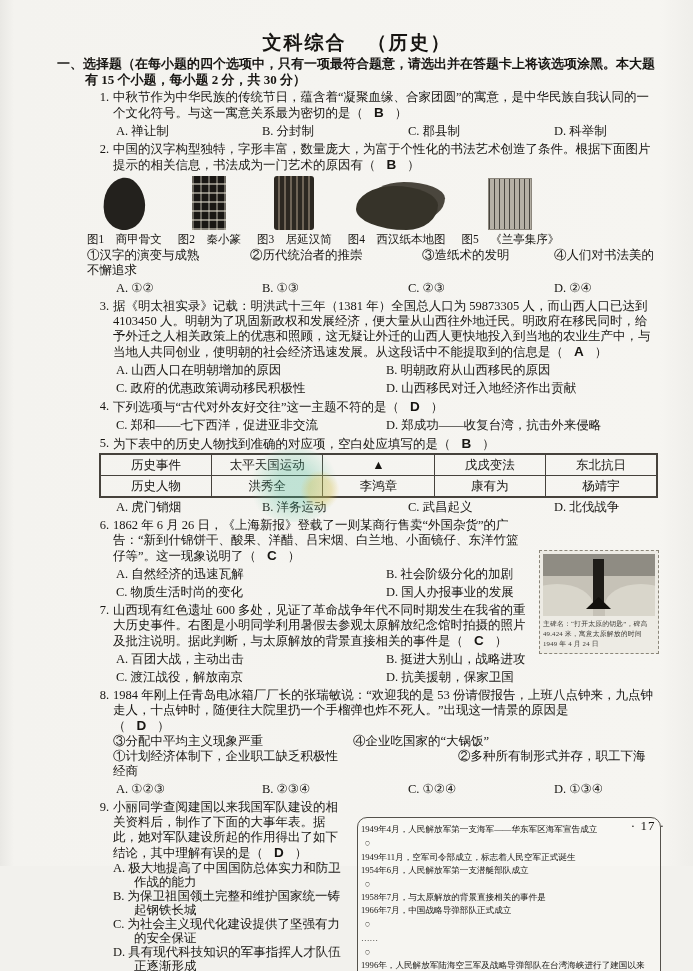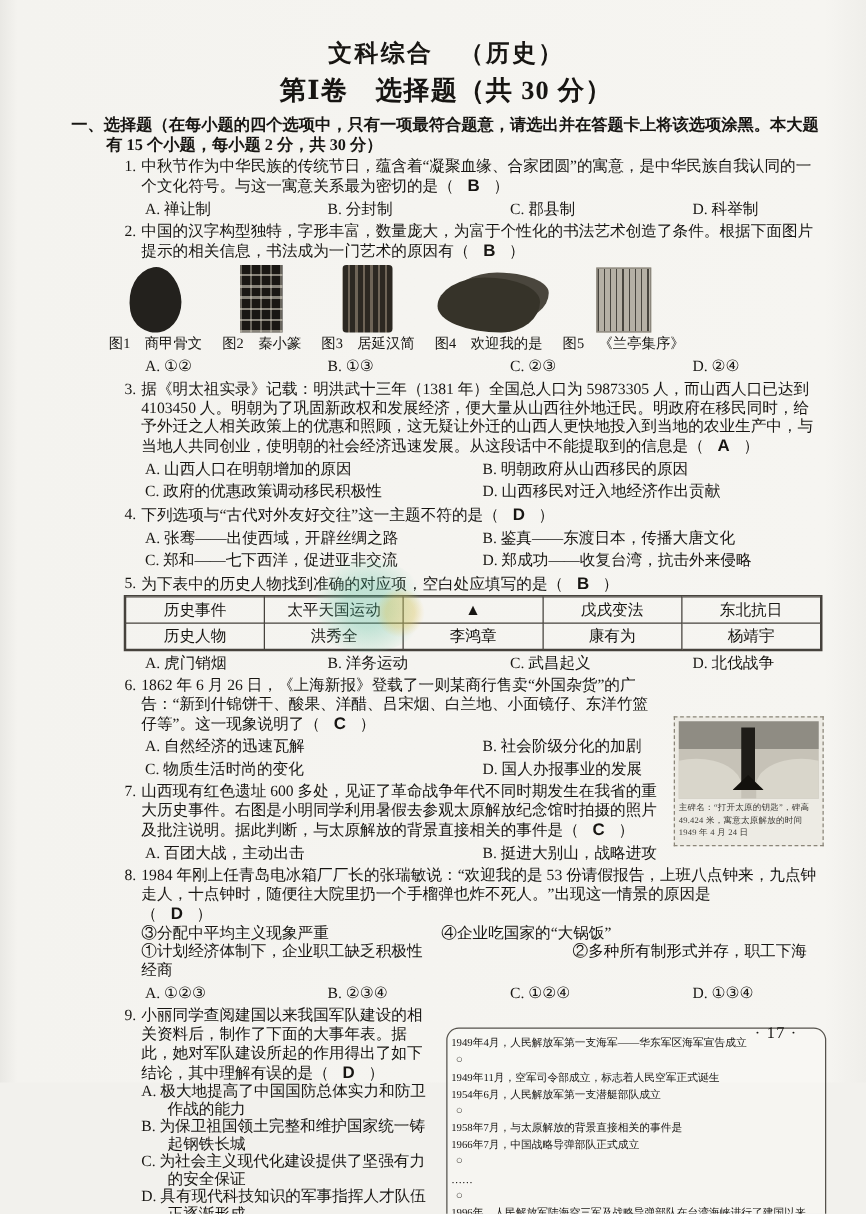--- a/index.html
+++ b/index.html
@@ -85,30 +85,29 @@
   .wm{
     position:absolute;left:246px;top:448px;width:96px;height:74px;border-radius:50%;
     background:radial-gradient(circle at 50% 50%,rgba(72,186,150,.30) 0 28%,rgba(110,200,165,.16) 55%,transparent 72%);
     pointer-events:none;
   }
   .wm2{
     position:absolute;left:300px;top:470px;width:40px;height:40px;border-radius:50%;
     background:radial-gradient(circle,rgba(235,190,60,.30) 0 40%,transparent 70%);
     pointer-events:none;
   }
-  .pageno{position:absolute;right:55px;bottom:32px;font-size:13px;letter-spacing:1px;}
+  .pageno{position:absolute;right:28px;bottom:32px;font-size:13px;letter-spacing:1px;}
   .clearfix::after{content:"";display:block;clear:both;}
 </style>
 </head>
 <body>
 
 <div class="page">
 
   <h1 class="t-subject">文科综合　（历史）</h1>
-  <h2 class="t-volume">第Ⅰ卷　选择题（共 30 分）</h2>
   <div class="intro">一、选择题（在每小题的四个选项中，只有一项最符合题意，请选出并在答题卡上将该选项涂黑。本大题有 15 个小题，每小题 2 分，共 30 分）</div>
 
   <div class="qs">
 
     <div class="q">
       <span class="qnum">1.</span><span>中秋节作为中华民族的传统节日，蕴含着“凝聚血缘、合家团圆”的寓意，是中华民族自我认同的一个文化符号。与这一寓意关系最为密切的是（</span><span class="ans">B</span><span>）</span>
       <div class="optrow">
         <span class="c4">A. 禅让制</span><span class="c4">B. 分封制</span><span class="c4">C. 郡县制</span><span>D. 科举制</span>
       </div>
     </div>
@@ -131,49 +130,49 @@
         <figure class="figcell">
           <div class="shwrap">
               <div class="sh-slips"></div>
             </div>
           <figcaption>图3　居延汉简</figcaption>
         </figure>
         <figure class="figcell">
           <div class="shwrap">
               <div class="sh-map"></div>
             </div>
-          <figcaption>图4　欢迎我的是</figcaption>
+          <figcaption>图4　西汉纸本地图</figcaption>
         </figure>
         <figure class="figcell">
           <div class="shwrap">
               <div class="sh-lanting"></div>
             </div>
           <figcaption>图5　《兰亭集序》</figcaption>
         </figure>
       </div>
+      <div class="itemsQ2">
+        <span class="i2a">①汉字的演变与成熟</span><span class="i2b">②历代统治者的推崇</span><span class="i2c">③造纸术的发明</span><span>④人们对书法美的不懈追求</span>
+      </div>
       <div class="optrow">
         <span class="c4">A. ①②</span><span class="c4">B. ①③</span><span class="c4">C. ②③</span><span>D. ②④</span>
       </div>
     </div>
 
     <div class="q">
       <span class="qnum">3.</span><span>据《明太祖实录》记载：明洪武十三年（1381 年）全国总人口为 59873305 人，而山西人口已达到 4103450 人。明朝为了巩固新政权和发展经济，便大量从山西往外地迁民。明政府在移民同时，给予外迁之人相关政策上的优惠和照顾，这无疑让外迁的山西人更快地投入到当地的农业生产中，与当地人共同创业，使明朝的社会经济迅速发展。从这段话中不能提取到的信息是（</span><span class="ans">A</span><span>）</span>
       <div class="optrow">
         <span class="c2">A. 山西人口在明朝增加的原因</span><span>B. 明朝政府从山西移民的原因</span>
       </div>
       <div class="optrow">
         <span class="c2">C. 政府的优惠政策调动移民积极性</span><span>D. 山西移民对迁入地经济作出贡献</span>
       </div>
     </div>
 
     <div class="q">
       <span class="qnum">4.</span><span>下列选项与“古代对外友好交往”这一主题不符的是（</span><span class="ans">D</span><span>）</span>
-      <div class="optrow">
-        <span class="c2">A. 张骞——出使西域，开辟丝绸之路</span><span>B. 鉴真——东渡日本，传播大唐文化</span>
-      </div>
       <div class="optrow">
         <span class="c2">C. 郑和——七下西洋，促进亚非交流</span><span>D. 郑成功——收复台湾，抗击外来侵略</span>
       </div>
     </div>
 
     <div class="q">
       <span class="qnum">5.</span><span>为下表中的历史人物找到准确的对应项，空白处应填写的是（</span><span class="ans">B</span><span>）</span>
       <table class="t5">
         <tbody>
           <tr>
@@ -213,20 +212,23 @@
       <div class="optrow">
         <span class="c2">C. 物质生活时尚的变化</span><span>D. 国人办报事业的发展</span>
       </div>
     </div>
 
     <div class="q">
       <span class="qnum">7.</span><span>山西现有红色遗址 600 多处，见证了革命战争年代不同时期发生在我省的重大历史事件。右图是小明同学利用暑假去参观太原解放纪念馆时拍摄的照片及批注说明。据此判断，与太原解放的背景直接相关的事件是（</span><span class="ans">C</span><span>）</span>
       <div class="optrow">
         <span class="c2">A. 百团大战，主动出击</span><span>B. 挺进大别山，战略进攻</span>
       </div>
+      <div class="optrow">
+        <span class="c2">C. 渡江战役，解放南京</span><span>D. 抗美援朝，保家卫国</span>
+      </div>
     </div>
 
     <div class="q">
       <span class="qnum">8.</span><span>1984 年刚上任青岛电冰箱厂厂长的张瑞敏说：“欢迎我的是 53 份请假报告，上班八点钟来，九点钟走人，十点钟时，随便往大院里扔一个手榴弹也炸不死人。”出现这一情景的原因是</span>
       <div><span>（</span><span class="ans">D</span><span>）</span></div>
       <div>
         <span class="i83">③分配中平均主义现象严重</span><span>④企业吃国家的“大锅饭”</span>
       </div>
       <div>
         <span class="i81">①计划经济体制下，企业职工缺乏积极性</span><span>②多种所有制形式并存，职工下海经商</span>

